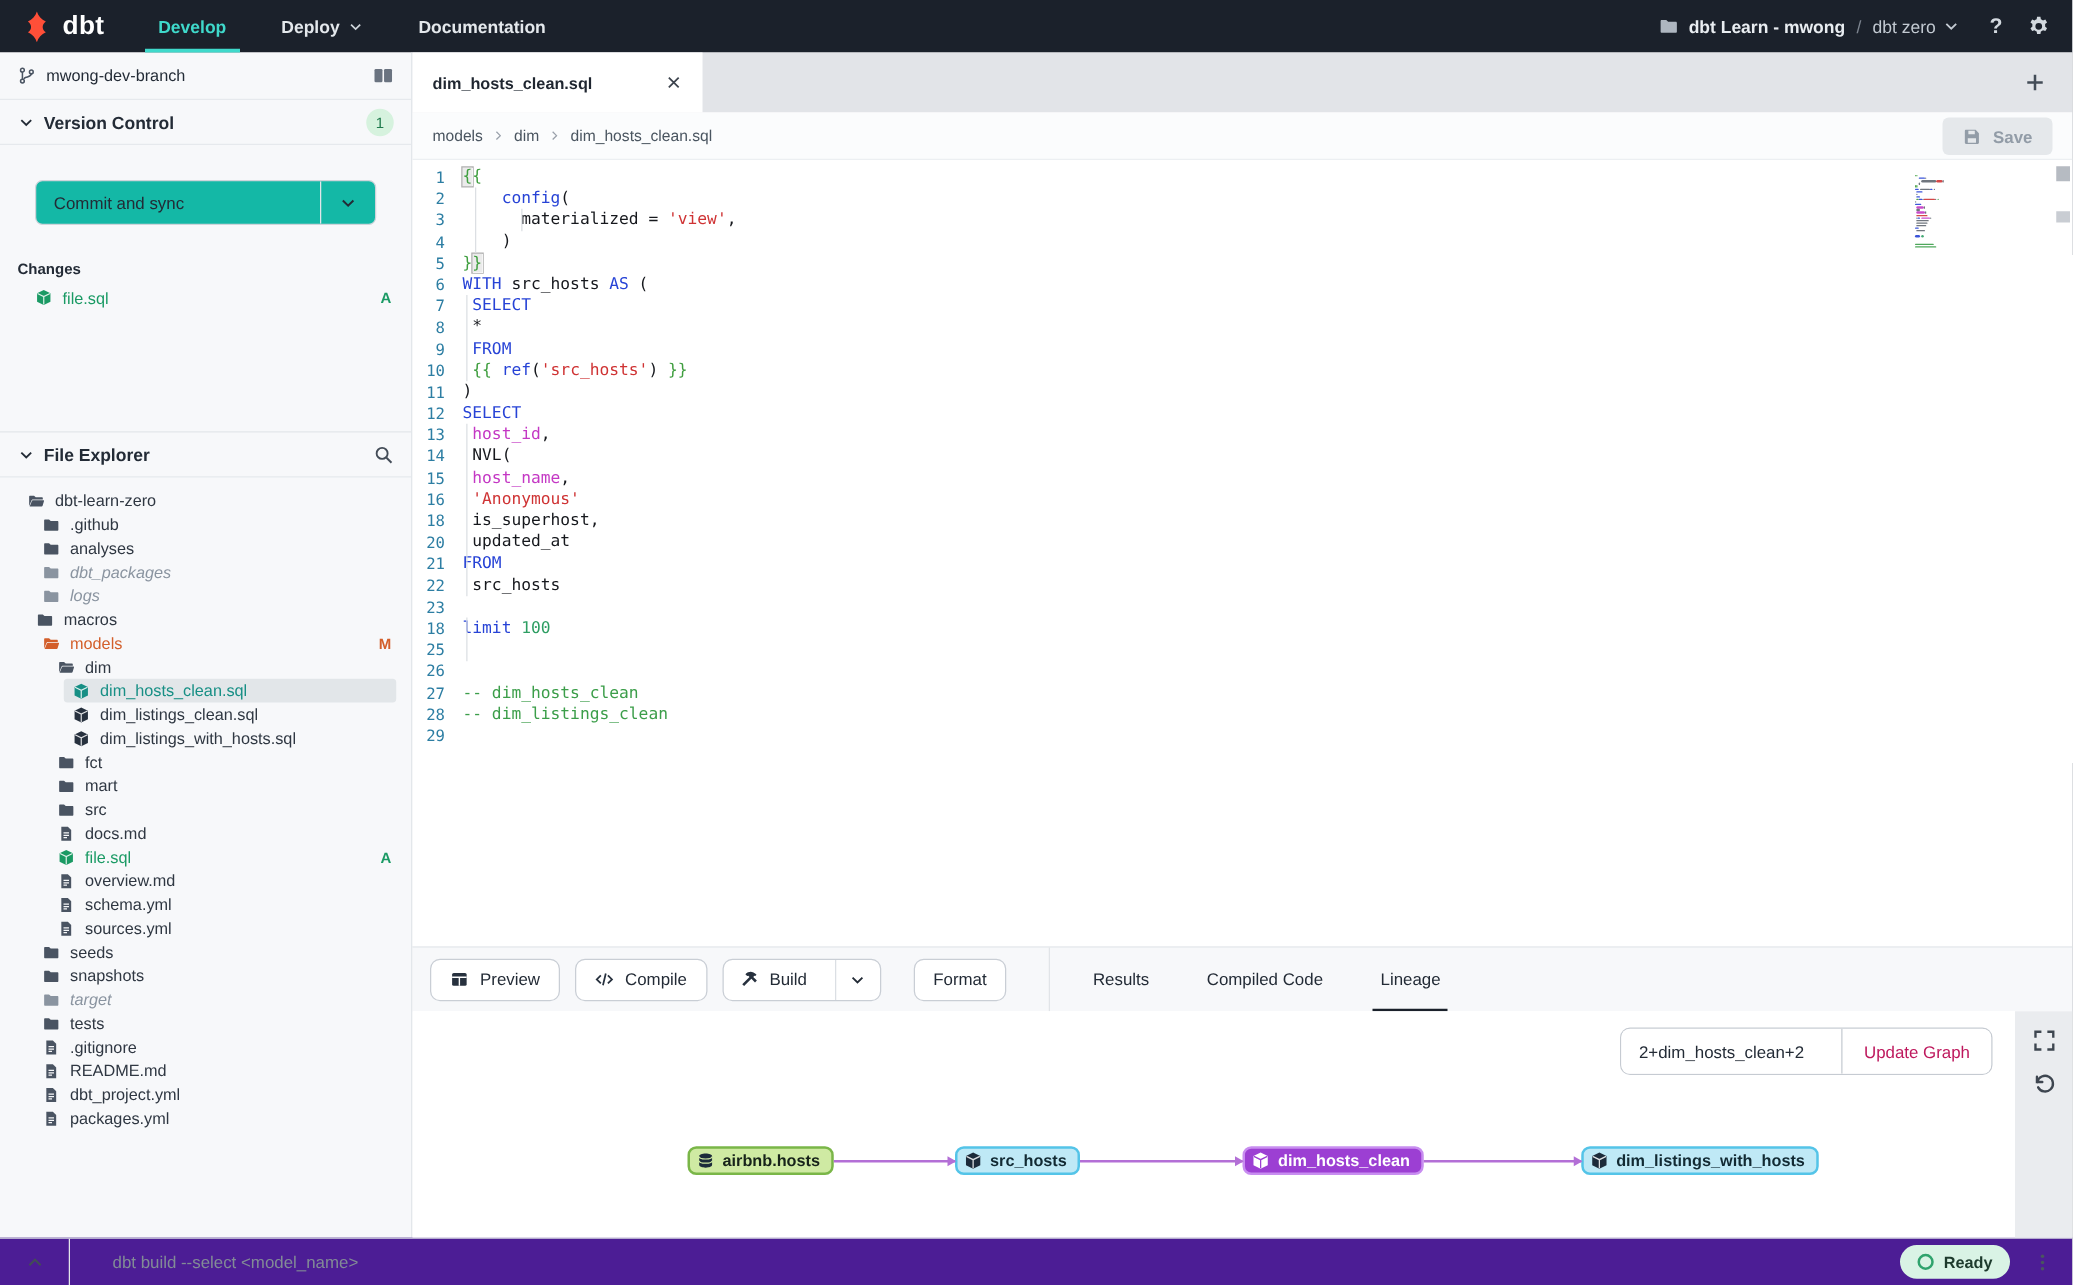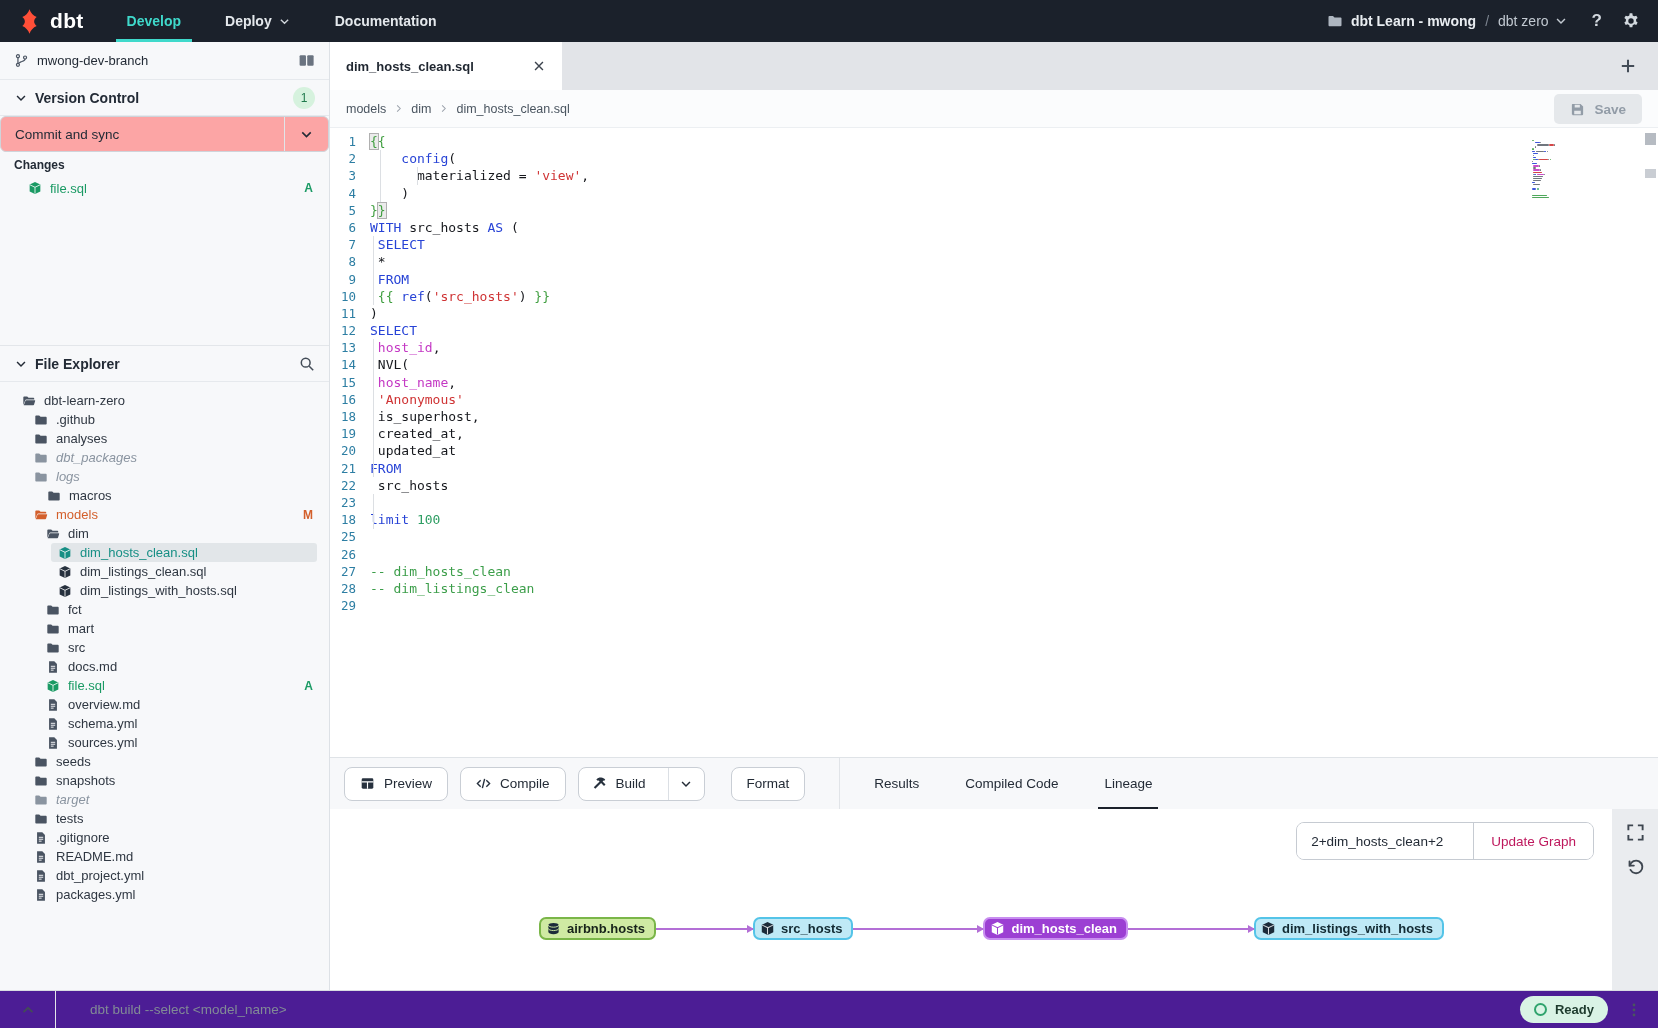--- a/index.html
+++ b/index.html
@@ -45,21 +45,21 @@
   .branch-row{height:38px;flex:none;display:flex;align-items:center;border-bottom:1px solid #e6e9ed;padding:0 14px}
   .branch-icon{width:15px;height:15px;color:#4a5462;margin-right:8px}
   .branch-name{font-size:13px;color:#232b36}
   .panels-icon{width:17px;height:17px;color:#6a7380;margin-left:auto;cursor:pointer}
   .sec-header{height:36px;flex:none;display:flex;align-items:center;padding:0 14px}
   .sec-header.vc{border-bottom:1px solid #e6e9ed}
   .sec-caret{width:14px;height:14px;color:#232b36;margin-right:7px;cursor:pointer}
   .sec-title{font-size:14px;font-weight:700;color:#232b36}
   .vc-badge{margin-left:auto;width:22px;height:22px;border-radius:50%;background:#d6f2de;color:#1f7a4d;font-size:12px;display:flex;align-items:center;justify-content:center}
   .vc-body{height:229px;flex:none;position:relative}
-  .commit-btn{margin:0;height:36px;display:flex;align-items:stretch;background:#fca5a5;border:1px solid #cfd4da;border-radius:6px;overflow:hidden;cursor:pointer}
+  .commit-btn{margin:28px;height:36px;display:flex;align-items:stretch;background:#14b8a6;border:1px solid #cfd4da;border-radius:6px;overflow:hidden;cursor:pointer}
   .commit-label{flex:1;display:flex;align-items:center;padding-left:14px;font-size:13.5px;color:#232b36}
   .commit-caret{width:44px;border-left:1px solid #e1e5e9;display:flex;align-items:center;justify-content:center;color:#232b36}
   .commit-caret svg{width:15px;height:15px}
   .changes-label{font-size:12px;font-weight:700;color:#232b36;margin:6px 0 6px 14px}
   .change-row{display:flex;align-items:center;height:20px;padding-left:28px;cursor:pointer}
   .cicon{width:14px;height:14px;color:#1a9a64;margin-right:8px}
   .clabel{font-size:13px;color:#1a9a64}
   .cbadge{margin-left:auto;margin-right:16px;font-size:12px;font-weight:700;color:#1a9a64}
   .fe{flex:1;border-top:1px solid #e3e6ea;display:flex;flex-direction:column;min-height:0}
   .fe .sec-header{border-bottom:1px solid #e6e9ed}
@@ -124,21 +124,21 @@
   .rtab{display:flex;align-items:center;padding:0 4px;margin-right:38px;position:relative;font-size:13.5px;color:#232b36;cursor:pointer}
   .rtab.active::after{content:"";position:absolute;left:-2px;right:-2px;bottom:0;height:2.5px;background:#1b212b}
 
   
   .lineage{height:181px;flex:none;position:relative;background:#fff}
   .lin-controls{position:absolute;top:13px;right:64px;height:38px;display:flex;border:1px solid #c6cbd2;border-radius:8px;background:#fff;overflow:hidden}
   .lin-input{border:none;outline:none;width:176px;padding:0 14px;font-size:13.5px;color:#232b36;font-family:"Liberation Sans",sans-serif}
   .update-btn{border-left:1px solid #c6cbd2;padding:0 17px;display:flex;align-items:center;font-size:13.5px;color:#be185d;background:#fff;cursor:pointer}
   .lin-side{position:absolute;top:0;right:0;bottom:0;width:46px;background:#eaecef;display:flex;flex-direction:column;align-items:center;padding-top:14px;gap:16px}
   .lin-side .sbtn{width:19px;height:19px;color:#3e4650;cursor:pointer}
-  .graph{position:absolute;left:209px;top:108px;display:flex;align-items:center}
+  .graph{position:absolute;left:220px;top:108px;display:flex;align-items:center}
   .lnode{display:flex;align-items:center;gap:6px;padding:2px 9px 2px 5px;border:2px solid;border-radius:7px;font-size:13px;font-weight:700;cursor:pointer}
   .lnode.green{background:var(--node-green-bg);border-color:var(--node-green-border);color:#17231a}
   .lnode.blue{background:var(--node-blue-bg);border-color:var(--node-blue-border);color:#122a33}
   .lnode.purple{background:var(--node-purple-bg);border-color:var(--node-purple-border);color:#fff}
   .nicon{width:15px;height:15px;color:#1c2b3a;flex:none}
   .lnode.purple .nicon{color:#fff}
   .cl{stroke:rgba(255,255,255,.85)}
   .lnode.purple .cl{stroke:var(--node-purple-bg)}
   .dl{stroke:var(--node-green-bg)}
   .edge{height:2px;background:var(--arrow-purple);position:relative;align-self:center}
@@ -314,21 +314,21 @@
               <span class="tlabel  muted">dbt_packages</span>
             </div>
             <div class="titem" style="--ind: 34px; padding-left: 34px;">
               <span class="ticon  muted">
                 <svg viewBox="0 0 16 16">
                   <path fill="currentColor" d="M1.5 3.8c0-.5.4-.9.9-.9h3.2c.24 0 .47.1.64.26L7.5 4.4h6.1c.5 0 .9.4.9.9v7c0 .5-.4.9-.9.9H2.4c-.5 0-.9-.4-.9-.9z"></path>
                 </svg>
               </span>
               <span class="tlabel  muted">logs</span>
             </div>
-            <div class="titem" style="--ind: 34px; padding-left: 47px;">
+            <div class="titem" style="--ind: 34px; padding-left: 29px;">
               <span class="ticon ">
                 <svg viewBox="0 0 16 16">
                   <path fill="currentColor" d="M1.5 3.8c0-.5.4-.9.9-.9h3.2c.24 0 .47.1.64.26L7.5 4.4h6.1c.5 0 .9.4.9.9v7c0 .5-.4.9-.9.9H2.4c-.5 0-.9-.4-.9-.9z"></path>
                 </svg>
               </span>
               <span class="tlabel ">macros</span>
             </div>
             <div class="titem" style="--ind: 34px; padding-left: 34px;">
               <span class="ticon orange">
                 <svg viewBox="0 0 16 16">
@@ -628,24 +628,20 @@
               <span class="ln">15</span>
               <span class="lc"><span class="t-p"> </span><span class="t-i">host_name</span><span class="t-p">,</span></span>
             </div>
             <div class="cline">
               <span class="ln">16</span>
               <span class="lc"><span class="t-p"> </span><span class="t-s">'Anonymous'</span></span>
             </div>
             <div class="cline">
               <span class="ln">18</span>
               <span class="lc"><span class="t-p"> is_superhost,</span></span>
-            </div>
-            <div class="cline">
-              <span class="ln">19</span>
-              <span class="lc"><span class="t-p"> created_at,</span></span>
             </div>
             <div class="cline">
               <span class="ln">20</span>
               <span class="lc"><span class="t-p"> updated_at</span></span>
             </div>
             <div class="cline">
               <span class="ln">21</span>
               <span class="lc"><span class="t-k">FROM</span></span>
             </div>
             <div class="cline">

